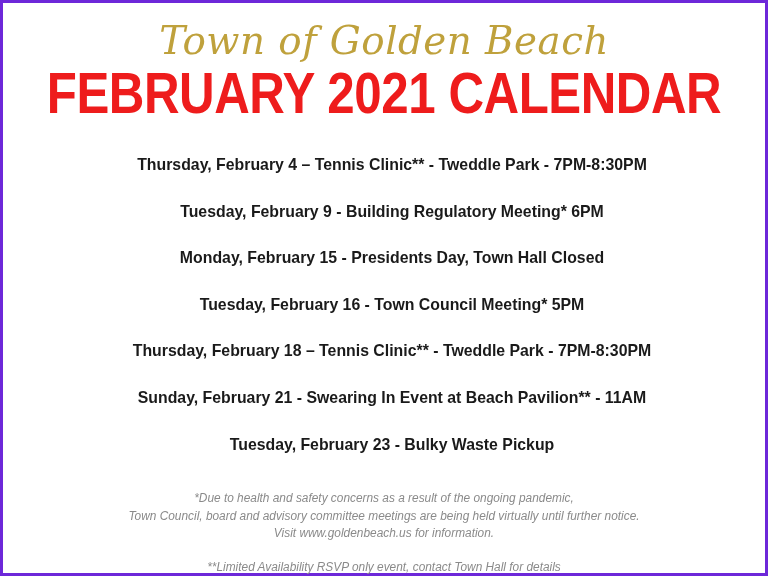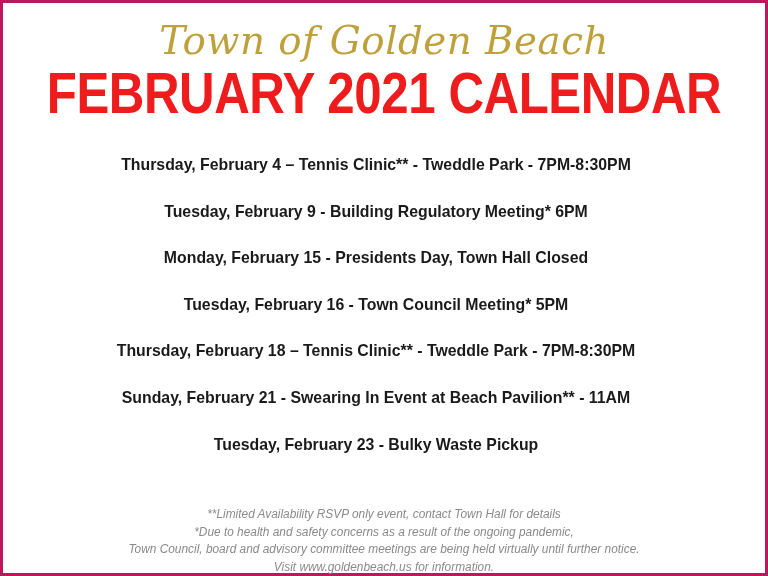--- a/index.html
+++ b/index.html
@@ -13,24 +13,24 @@
     background: #ffffff;
     font-family: "Liberation Sans", sans-serif;
   }
 
   #poster {
     position: relative;
     box-sizing: border-box;
     width: 768px;
     height: 576px;
     background: #ffffff;
-    border: 3px solid #be185d;
+    border: 3px solid #6d28d9;
     display: flex;
     flex-direction: column;
-    align-items: flex-end;
+    align-items: flex-start;
   }
 
   
   #header-block {
     width: 100%;
     text-align: center;
   }
 
   #script-title {
     margin: 0;
@@ -115,23 +115,23 @@
     <li class="event-row">Thursday, February 4 – Tennis Clinic** - Tweddle Park - 7PM-8:30PM</li>
     <li class="event-row">Tuesday, February 9 - Building Regulatory Meeting* 6PM</li>
     <li class="event-row">Monday, February 15 - Presidents Day, Town Hall Closed</li>
     <li class="event-row">Tuesday, February 16 - Town Council Meeting* 5PM</li>
     <li class="event-row">Thursday, February 18 – Tennis Clinic** - Tweddle Park - 7PM-8:30PM</li>
     <li class="event-row">Sunday, February 21 - Swearing In Event at Beach Pavilion** - 11AM</li>
     <li class="event-row">Tuesday, February 23 - Bulky Waste Pickup</li>
   </ul>
 
   <div id="footnotes">
-    <div id="footnote-two">
-      <div class="footnote-line">**Limited Availability RSVP only event, contact Town Hall for details</div>
-    </div>
     <div id="footnote-one">
       <div class="footnote-line">*Due to health and safety concerns as a result of the ongoing pandemic,</div>
       <div class="footnote-line">Town Council, board and advisory committee meetings are being held virtually until further notice.</div>
       <div class="footnote-line">Visit www.goldenbeach.us for information.</div>
+    </div>
+    <div id="footnote-two">
+      <div class="footnote-line">**Limited Availability RSVP only event, contact Town Hall for details</div>
     </div>
   </div>
 
 </div>
 
 </body></html>

